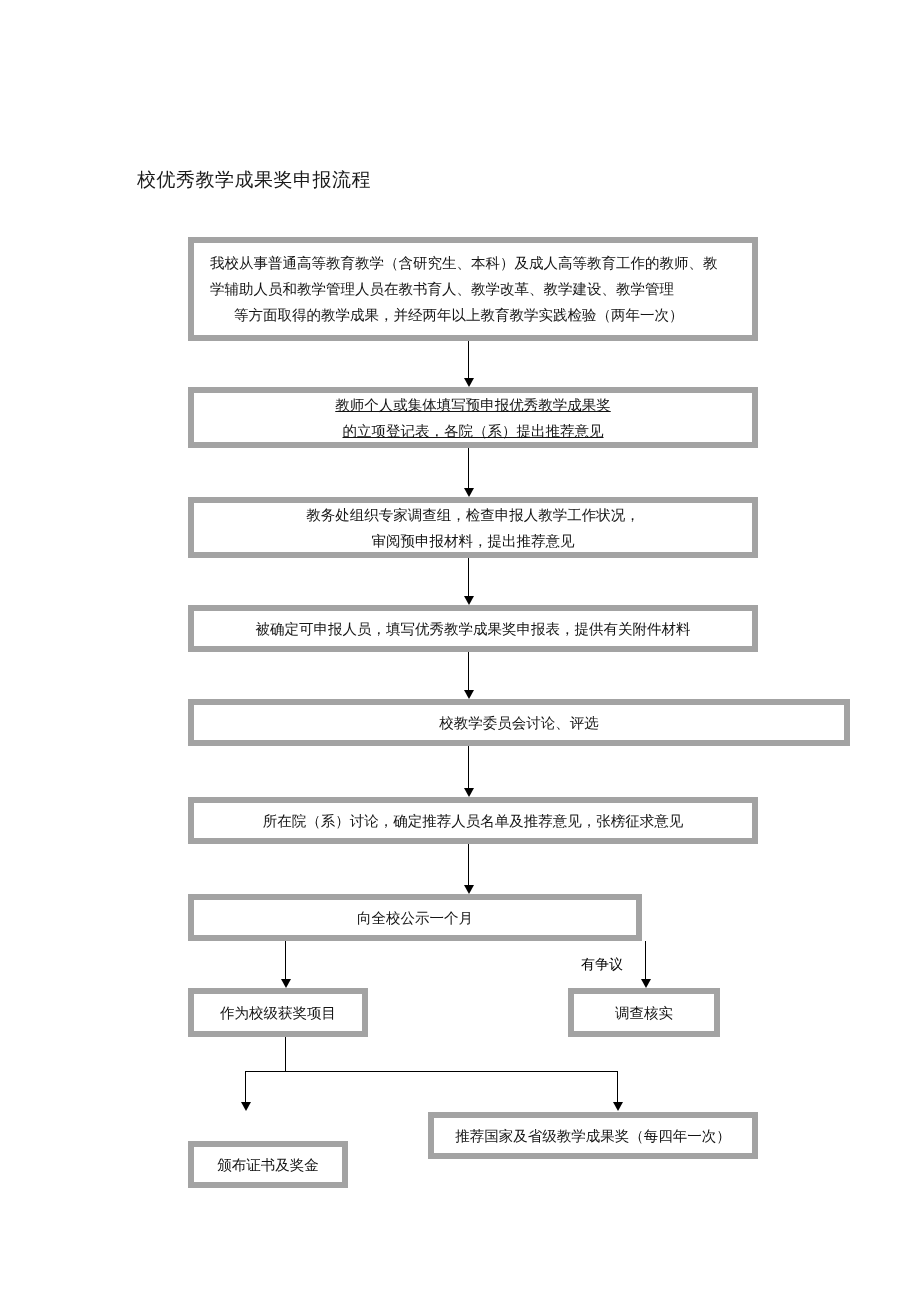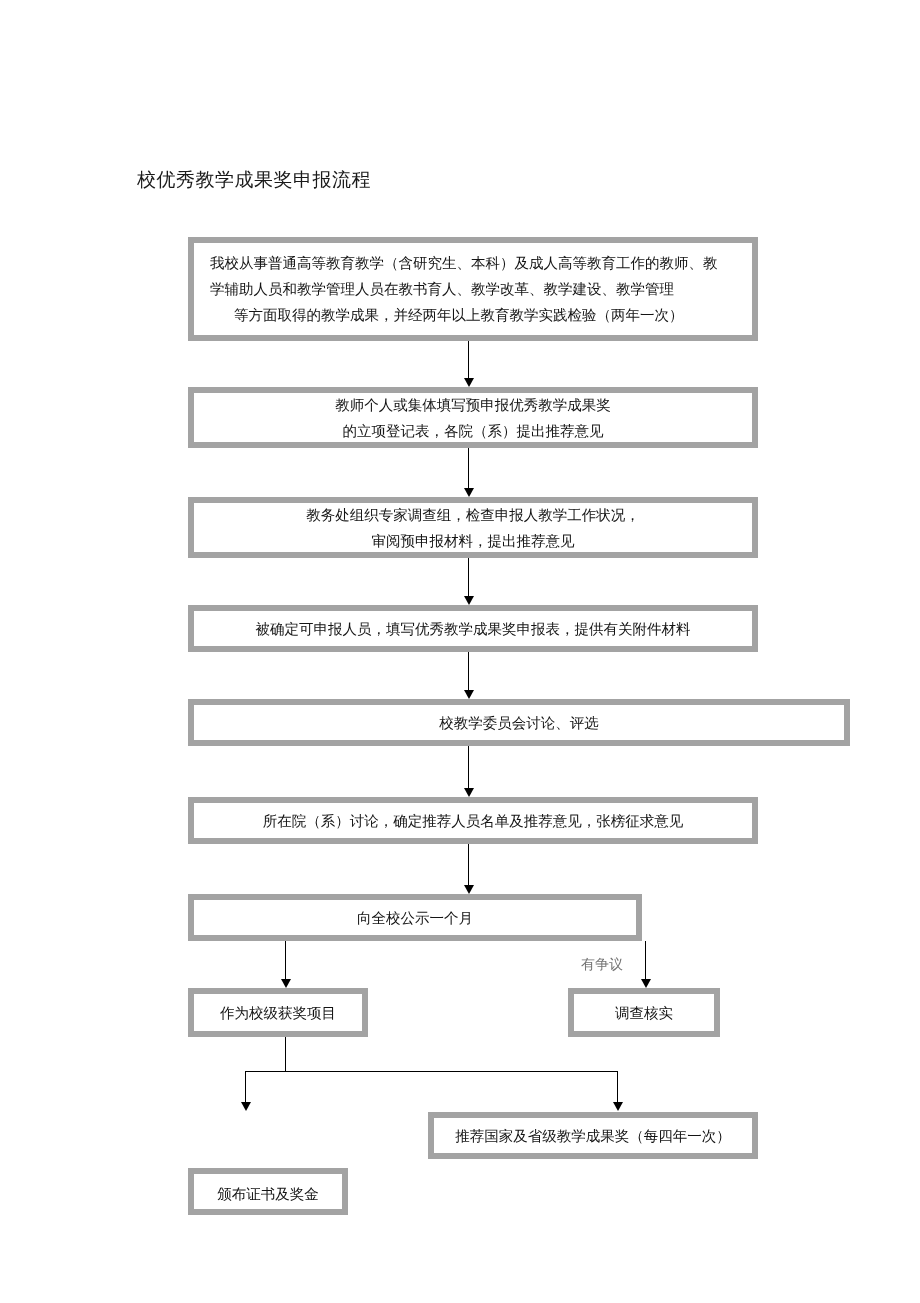--- a/index.html
+++ b/index.html
@@ -48,31 +48,31 @@
   .node .line {
     display: block;
     white-space: nowrap;
   }
   
   #node-scope        { left: 188px; top: 193px;  width: 570px; height: 104px; }
   #node-scope .l1    { align-self: flex-start; margin-left: 10px; }
   #node-scope .l2    { align-self: flex-start; margin-left: 10px; }
   #node-scope .l3    { align-self: flex-start; margin-left: 34px; }
 
-  #node-apply        { left: 188px; top: 343px;  width: 570px; height: 61px; }
+  #node-apply        { left: 188px; top: 343px;  width: 570px; height: 61px; text-decoration: underline; }
   #node-review       { left: 188px; top: 453px;  width: 570px; height: 61px; }
   #node-forms        { left: 188px; top: 561px;  width: 570px; height: 47px; }
   #node-committee    { left: 188px; top: 655px;  width: 662px; height: 47px; }
   #node-department   { left: 188px; top: 753px;  width: 570px; height: 47px; }
   #node-publicity    { left: 188px; top: 850px;  width: 454px; height: 47px; }
 
   #node-award        { left: 188px; top: 944px;  width: 180px; height: 49px; }
   #node-investigate  { left: 568px; top: 944px;  width: 152px; height: 49px; justify-content: center; }
 
-  #node-certificate  { left: 188px; top: 1124px; width: 160px; height: 47px; justify-content: flex-end; }
+  #node-certificate  { left: 188px; top: 1097px; width: 160px; height: 47px; }
   #node-national     { left: 428px; top: 1068px; width: 330px; height: 47px; }
 
   
   .conn {
     position: absolute;
     background: #000000;
   }
   .vline { width: 1px; }
   .hline { height: 1px; }
   .arrow {
@@ -80,21 +80,21 @@
     width: 0;
     height: 0;
     border-left: 5px solid transparent;
     border-right: 5px solid transparent;
     border-top: 9px solid #000000;
   }
   .edge-label {
     position: absolute;
     font-size: 14px;
     line-height: 18px;
-    color: #737373;
+    color: #000000;
     white-space: nowrap;
   }
 </style>
 </head>
 <body>
 
 <div id="page">
 
   <div id="page-title">校优秀教学成果奖申报流程</div>
 

